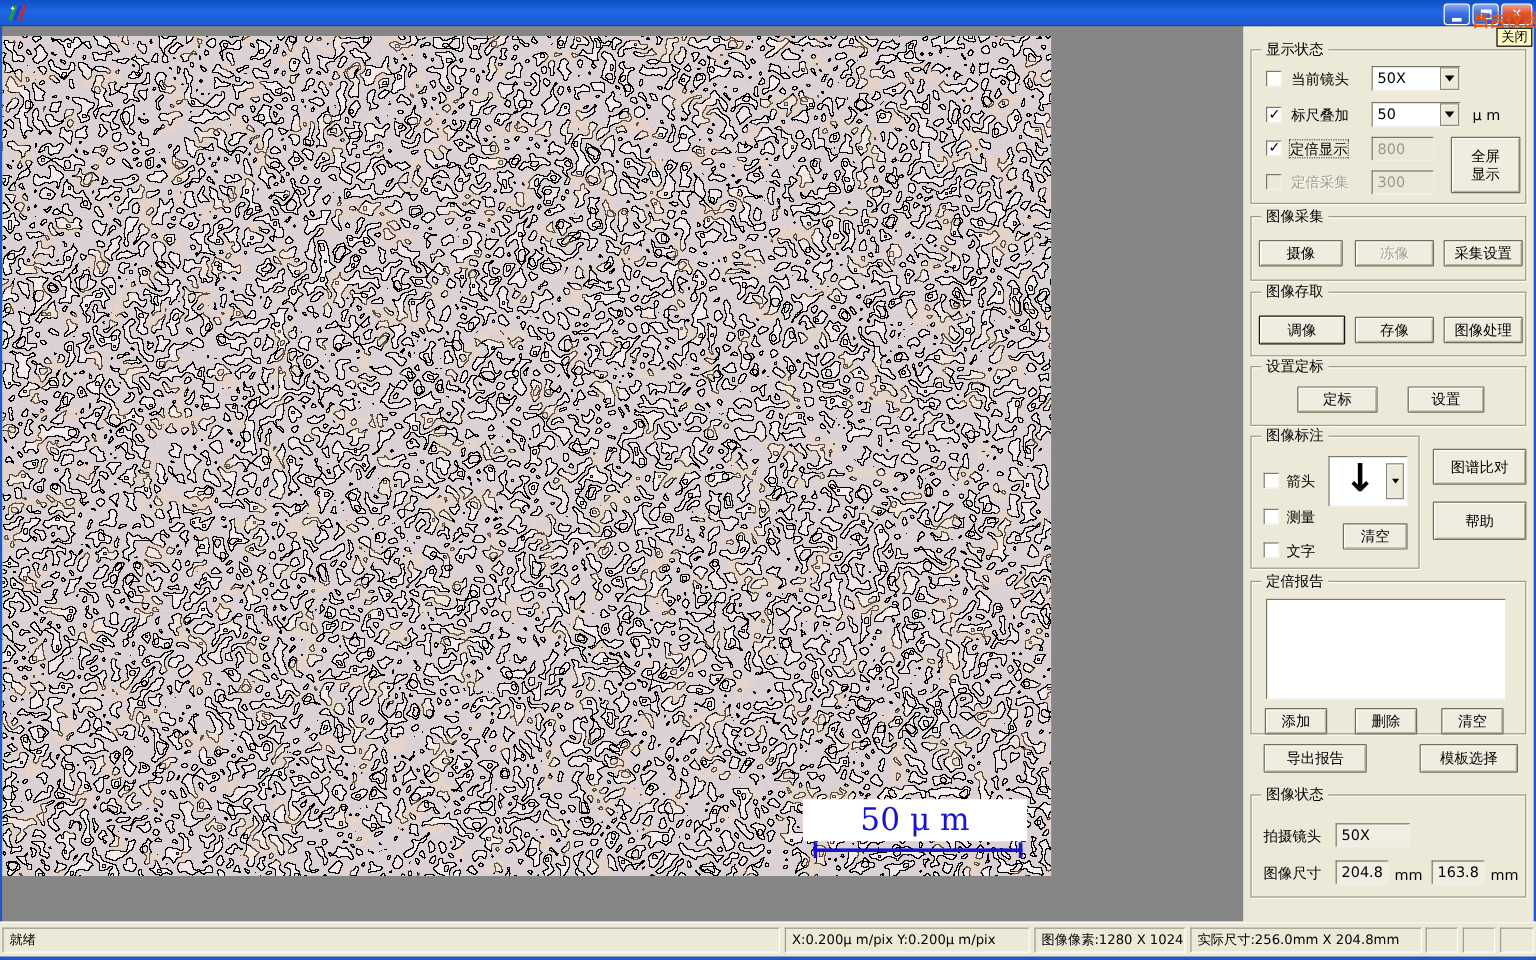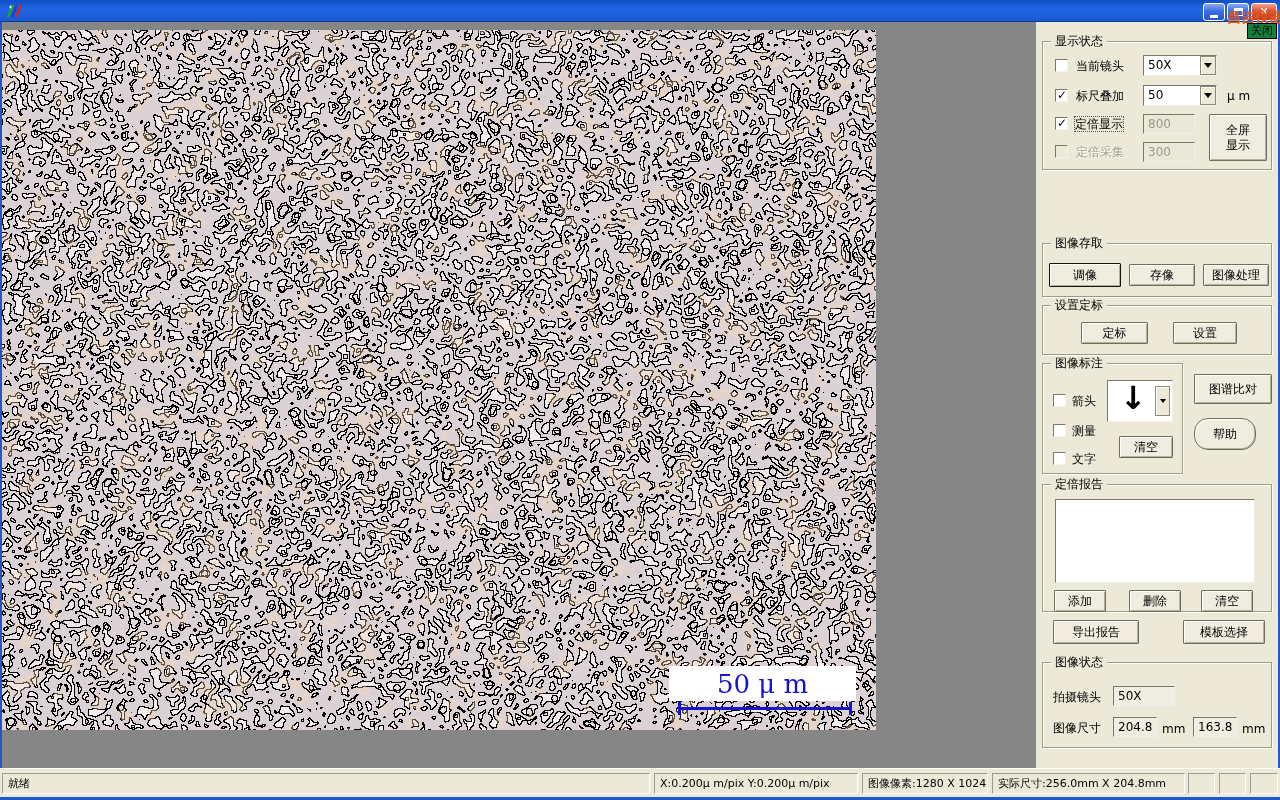--- a/index.html
+++ b/index.html
@@ -14,21 +14,21 @@
   .title-text { position:absolute; left:28px; top:3px; color:#fff; font-size:13px; font-weight:bold; white-space:nowrap; letter-spacing:0.5px; }
   .wbtn { position:absolute; top:3px; width:22px; height:18px; border:1px solid #fff; border-radius:3px;
     display:flex; align-items:center; justify-content:center; }
   .wbtn.blue { background:linear-gradient(180deg,#86a9f2 0%,#3b6fe0 45%,#2a55cc 100%); }
   .wbtn.red  { background:linear-gradient(180deg,#f0a088 0%,#dd5334 45%,#c23a1d 100%); }
   .g-min { width:8px; height:3px; background:#fff; margin-top:9px; }
   .g-rest { width:9px; height:8px; border:1px solid #fff; border-top:3px solid #fff; background:transparent; }
   .g-close { color:#fff; font-size:11px; font-weight:bold; line-height:16px; }
   .watermark { position:absolute; left:1183px; top:9px; color:#e05a1e; font-size:14px; font-weight:bold;
     white-space:nowrap; z-index:6; pointer-events:none;margin-left:44px; }
-  .tooltip { position:absolute; left:1247px; top:23px; background:#15803d; border:1px solid #000;
+  .tooltip { position:absolute; left:1247px; top:23px; background:#fef9c3; border:1px solid #000;
     font-size:11px; line-height:14px; padding:0 3px; z-index:7; white-space:nowrap; }
 
   
   .edge { position:absolute; background:#2257c8; }
   .edge.l { left:0; top:22px; width:2px; height:775px; }
   .edge.r { left:1278px; top:22px; width:2px; height:775px; }
   .edge.b { left:0; top:797px; width:1280px; height:3px; }
 
   
   .viewer { position:absolute; left:2px; top:22px; width:1034px; height:746px; background:#868686; }
@@ -185,20 +185,26 @@
       <div class="edit dis" style="left:100px; top:72px; width:52px; height:20px;">800</div>
       <span class="cb dis" style="left:12px; top:103px;"></span>
       <span class="lbl dis" style="left:33px; top:103px;">定倍采集</span>
       <div class="edit dis" style="left:100px; top:100px; width:52px; height:20px;">300</div>
       <div class="btn two" style="left:166px; top:72px; width:58px; height:47px;">
         <span>全屏</span>
         <span>显示</span>
       </div>
     </div>
 
+    <div class="grp" style="left:6px; top:158px; width:230px; height:54px;">
+      <span class="gt">图像采集</span>
+      <div class="btn" style="left:6px; top:19px; width:70px; height:22px;">摄像</div>
+      <div class="btn dis" style="left:86px; top:19px; width:66px; height:22px;">冻像</div>
+      <div class="btn" style="left:160px; top:19px; width:66px; height:22px;">采集设置</div>
+    </div>
 
     <div class="grp" style="left:6px; top:283px; width:230px; height:50px;">
       <span class="gt">设置定标</span>
       <div class="btn" style="left:38px; top:16px; width:67px; height:22px;">定标</div>
       <div class="btn" style="left:130px; top:16px; width:64px; height:22px;">设置</div>
     </div>
 
     <div class="grp" style="left:6px; top:221px; width:230px; height:54px;">
       <span class="gt">图像存取</span>
       <div class="btn def" style="left:6px; top:19px; width:72px; height:24px;">调像</div>
@@ -216,21 +222,21 @@
             <i class="tri2"></i>
           </span>
       </div>
       <span class="cb" style="left:10px; top:60px;"></span>
       <span class="lbl" style="left:29px; top:60px;">测量</span>
       <span class="cb" style="left:10px; top:88px;"></span>
       <span class="lbl" style="left:29px; top:88px;">文字</span>
       <div class="btn" style="left:76px; top:72px; width:54px; height:22px;">清空</div>
     </div>
     <div class="btn" style="left:158px; top:352px; width:78px; height:30px;">图谱比对</div>
-    <div class="btn" style="left:158px; top:396px; width:62px; height:32px;border-radius:14px;">帮助</div>
+    <div class="btn" style="left:158px; top:396px; width:78px; height:32px;">帮助</div>
 
     <div class="grp" style="left:6px; top:462px; width:230px; height:128px;">
       <span class="gt">定倍报告</span>
       <div class="listbox" style="left:12px; top:14px; width:200px; height:84px;"></div>
       <div class="btn" style="left:11px; top:105px; width:52px; height:22px;">添加</div>
       <div class="btn" style="left:86px; top:105px; width:52px; height:22px;">删除</div>
       <div class="btn" style="left:158px; top:105px; width:52px; height:22px;">清空</div>
       <div class="btn" style="left:10px; top:135px; width:86px; height:24px;">导出报告</div>
       <div class="btn" style="left:140px; top:135px; width:82px; height:24px;">模板选择</div>
     </div>

